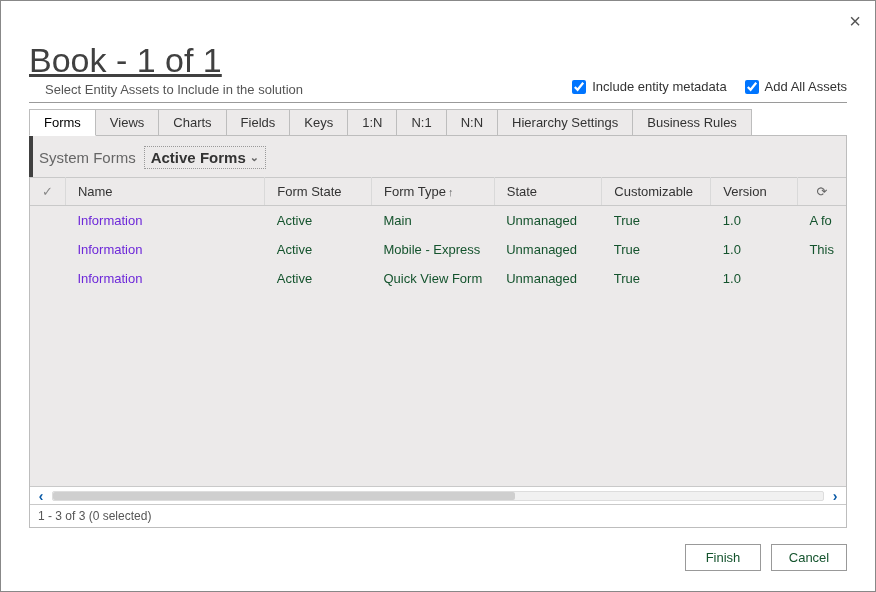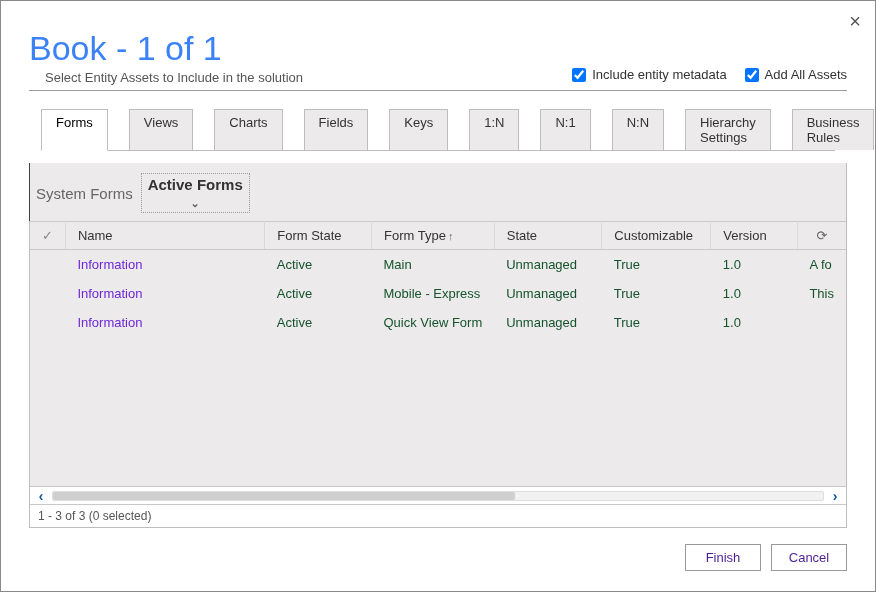--- a/index.html
+++ b/index.html
@@ -24,22 +24,23 @@
     position: absolute; top: 10px; right: 14px;
     font-size: 20px; color: #555; cursor: pointer;
     line-height: 1;
   }
   .header {
     padding: 24px 28px 6px 28px;
   }
   .title {
     font-size: 34px;
     font-weight: 300;
-    color: #3b82f6;
-    margin: 4px 0 2px 0;
+    color: #404040;
+    margin: 16px 0 2px 0;
+    text-decoration: underline;
   }
   .subtitle {
     font-size: 13px;
     color: #555;
     margin-left: 16px;
   }
   .options-row {
     display: flex;
     justify-content: flex-end;
     gap: 18px;
@@ -54,23 +55,22 @@
   .check-option input[type="checkbox"] {
     width: 14px; height: 14px; margin: 0;
   }
   .hr { border: none; border-top: 1px solid #9a9a9a; margin: 4px 28px 0 28px; }
 
   .tabs-wrap {
     margin: 6px 28px 0 28px;
   }
   .tabs {
     display: flex;
-    list-style: none; margin: 12px; padding: 0;
+    list-style: none; margin: 0; padding: 0;
     border-bottom: 1px solid #bdbdbd;
-    gap: 22px;
   }
   .tabs li {
     padding: 5px 14px;
     background: #eceaea;
     border: 1px solid #bdbdbd;
     border-bottom: none;
     margin-right: -1px;
     font-size: 13px;
     color: #333;
     cursor: pointer;
@@ -82,33 +82,33 @@
     margin-bottom: -1px;
     z-index: 2;
     color: #000;
   }
 
   .filter-row {
     margin: 0 28px;
     padding: 10px 6px 8px 6px;
     background: #eceaea;
     display: flex; align-items: center; gap: 8px;
-    border-left: 1px solid #404040;
+    border-left: 4px solid #404040;
     border-right: 1px solid #bdbdbd;
   }
   .filter-row .label {
     font-size: 15px; color: #666;
   }
   .filter-dropdown {
     display: inline-flex; align-items: center;
     border: 1px dotted #999;
     padding: 2px 6px;
     font-size: 15px; font-weight: 600; color: #333;
     background: #eceaea;
-    gap: 4px; cursor: pointer; flex-direction: column;
+    gap: 4px; cursor: pointer;
   }
   .filter-dropdown .chev { font-size: 11px; color: #666; }
 
   .grid-wrap {
     margin: 0 28px;
     flex: 1 1 auto;
     display: flex; flex-direction: column;
     border: 1px solid #bdbdbd;
     border-top: none;
     background: #eceaea;
@@ -193,21 +193,21 @@
     display: flex; justify-content: flex-end; gap: 10px;
     padding: 16px 28px 20px 28px;
     background: #fff;
   }
   .btn {
     min-width: 76px;
     padding: 5px 16px;
     border: 1px solid #999;
     background: #fff;
     font-size: 13px;
-    color: #4c1d95;
+    color: #14532d;
     cursor: pointer;
   }
 </style>
 </head>
 <body>
 
 <div class="window">
   <span class="close-icon">×</span>
 
   <div class="header">

